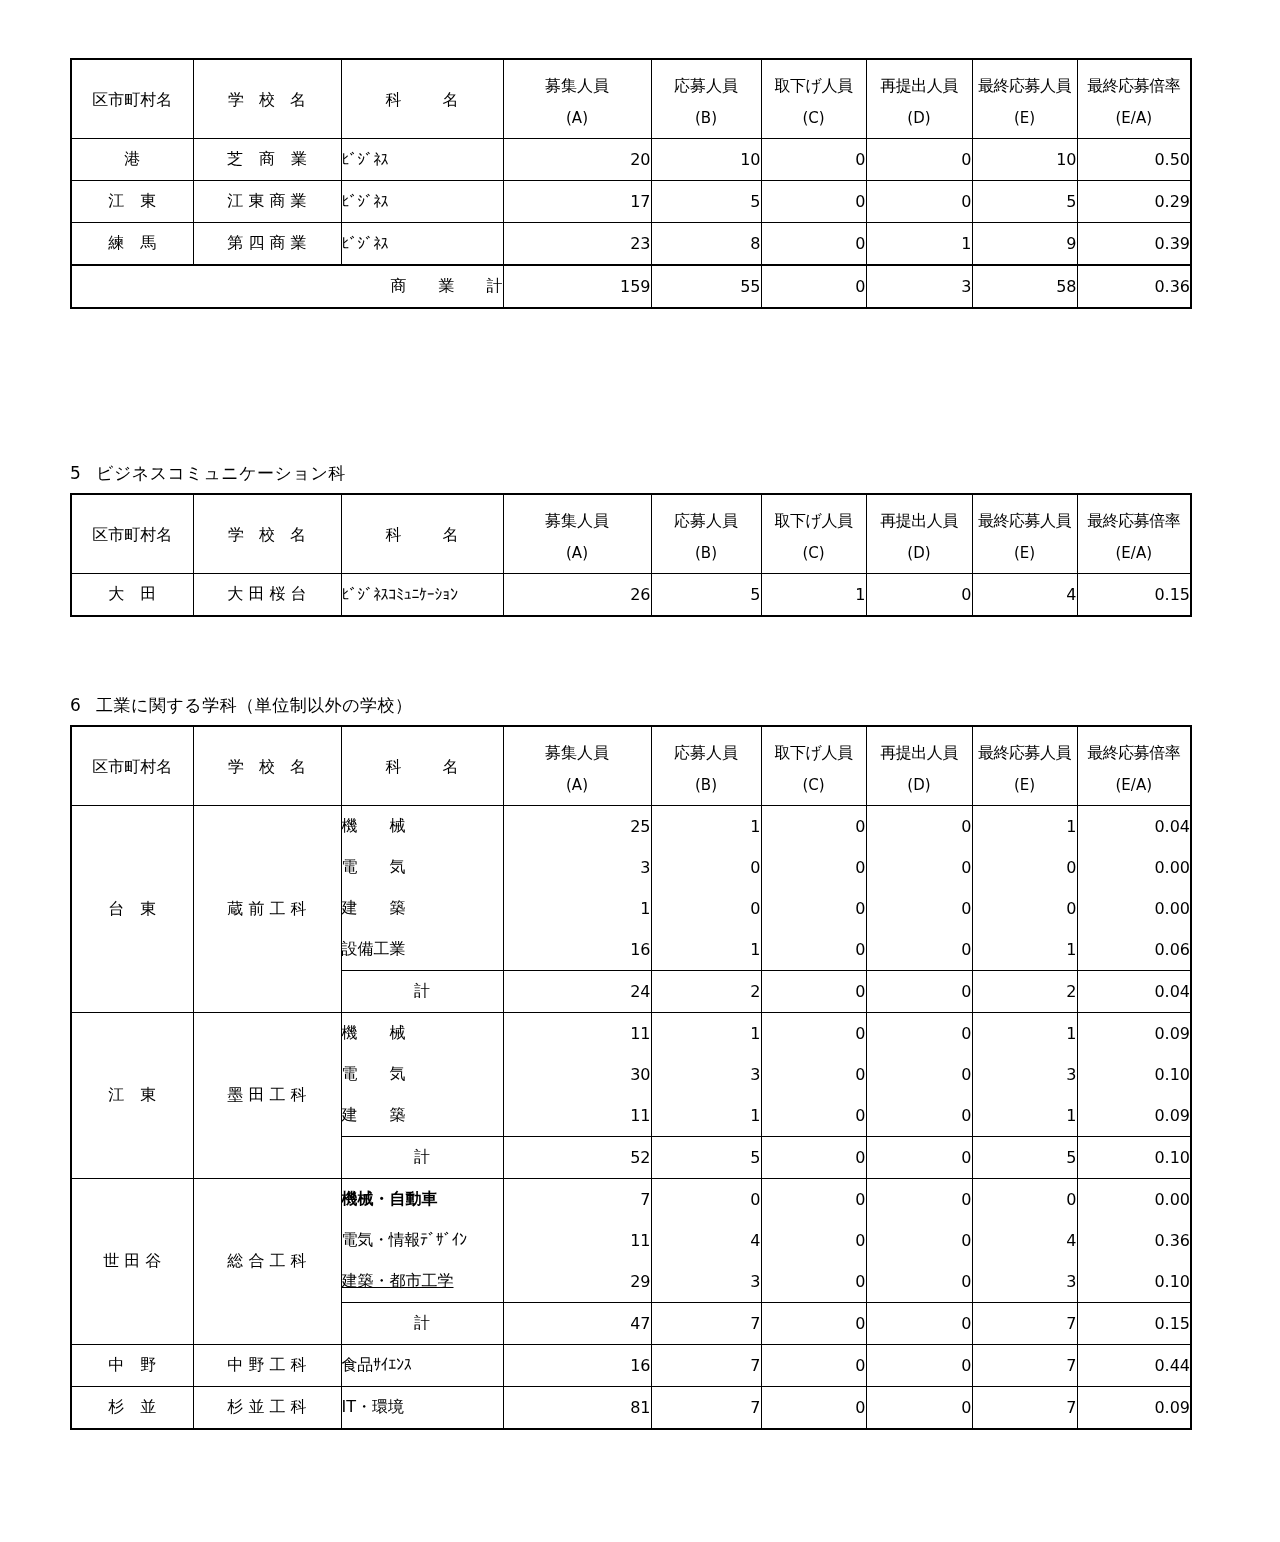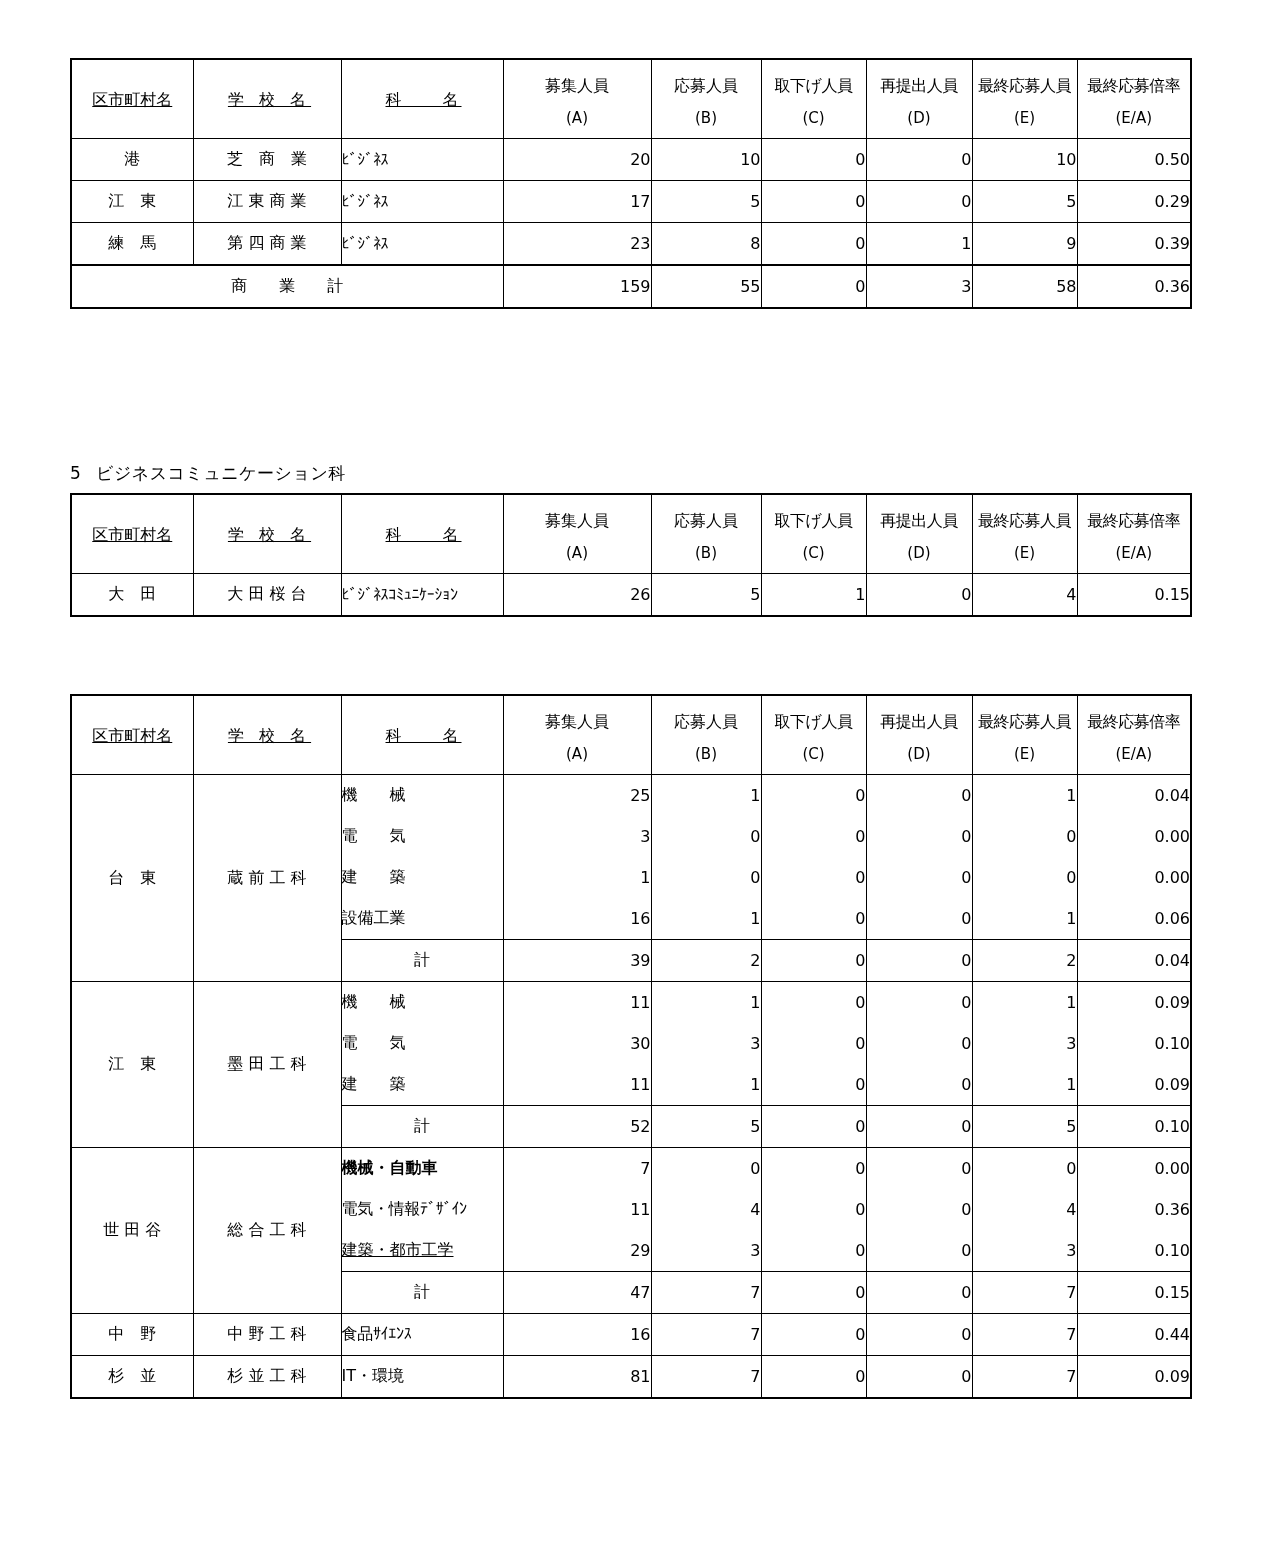--- a/index.html
+++ b/index.html
@@ -88,21 +88,20 @@
   thead td .hl2 {
     display: block;
     margin-top: 14px;
     font-size: 15px;
   }
   thead td.single {
     vertical-align: middle;
   }
   thead td.single .hl1 {
     margin-top: 0;
-    text-decoration: underline;
   }
   .sp3 { letter-spacing: 5px; padding-left: 5px; }
   .sp2 { letter-spacing: 3px; padding-left: 3px; }
   .tight { letter-spacing: -0.5px; }
 
   
   tbody td {
     height: 41px;
   }
   td.ward, td.school {
@@ -118,21 +117,21 @@
   td.course.center {
     text-align: center;
     padding-left: 0;
   }
   td.num {
     text-align: right;
     padding-right: 9px;
     font-size: 16px;
   }
   td.total-label {
-    text-align: center;
+    text-align: right;
     font-size: 16px;
   }
 
   tr.thick-top > td { border-top: 2px solid #000; }
 
   
   td.span-ward, td.span-school {
     vertical-align: top;
     padding-top: 9px;
   }
@@ -310,20 +309,23 @@
           <td class="num">1</td>
           <td class="num">0</td>
           <td class="num">4</td>
           <td class="num">0.15</td>
         </tr>
       </tbody>
     </table>
   </div>
 
   <div class="section" id="section-6">
+    <div class="section-title">
+      <span class="num">6</span><span>工業に関する学科（単位制以外の学校）</span>
+    </div>
 
     <table class="grid">
       <colgroup>
         <col class="c-ward">
           <col class="c-school">
           <col class="c-course">
         <col class="c-a">
           <col class="c-b">
           <col class="c-c">
         <col class="c-d">
@@ -402,21 +404,21 @@
           <td class="course" style="border-top:none;">設備工業</td>
           <td class="num" style="border-top:none;">16</td>
           <td class="num" style="border-top:none;">1</td>
           <td class="num" style="border-top:none;">0</td>
           <td class="num" style="border-top:none;">0</td>
           <td class="num" style="border-top:none;">1</td>
           <td class="num" style="border-top:none;">0.06</td>
         </tr>
         <tr>
           <td class="course center">計</td>
-          <td class="num">39</td>
+          <td class="num">24</td>
           <td class="num">2</td>
           <td class="num">0</td>
           <td class="num">0</td>
           <td class="num">2</td>
           <td class="num">0.04</td>
         </tr>
 
         <tr>
           <td class="ward span-ward" rowspan="4">江　東</td>
           <td class="school span-school" rowspan="4">墨 田 工 科</td>

